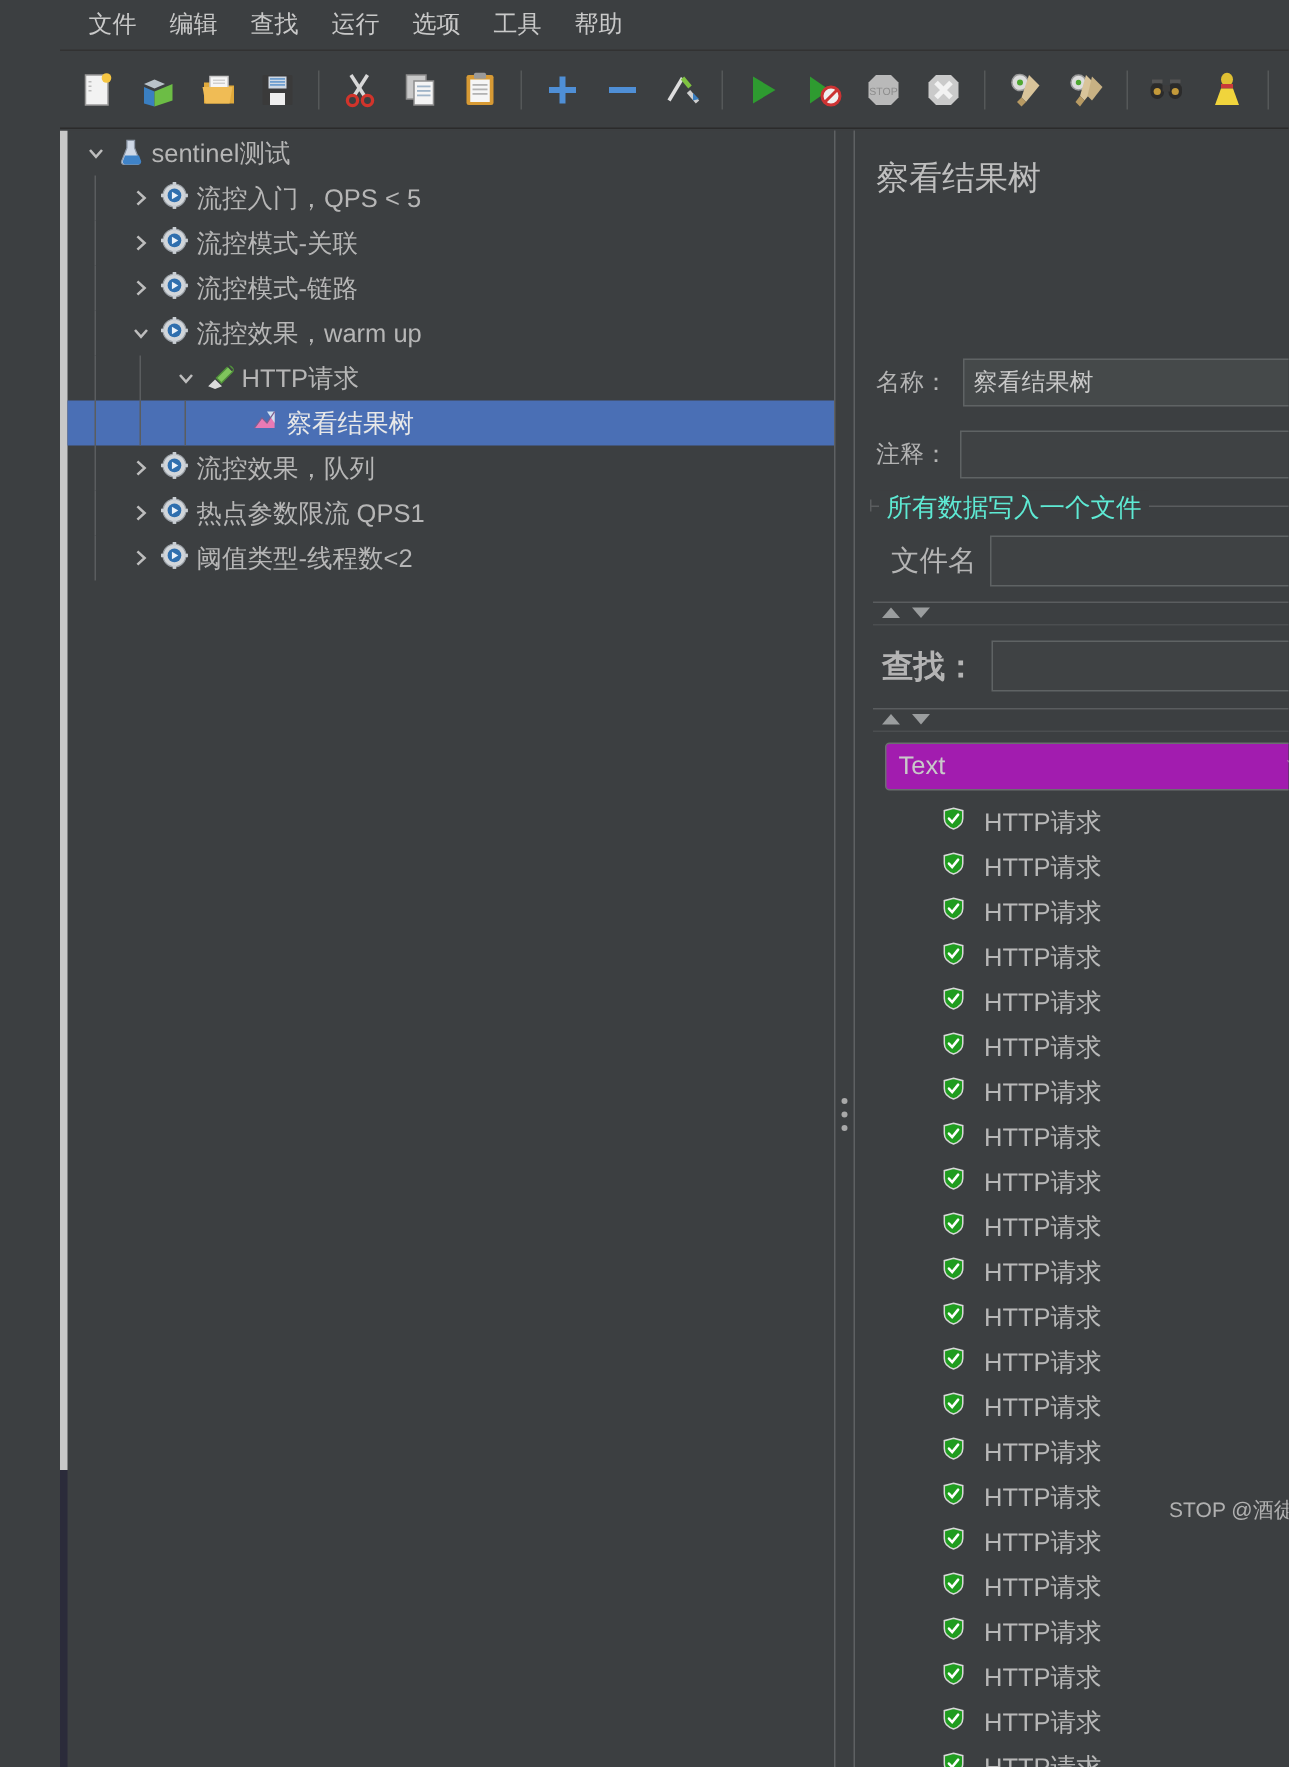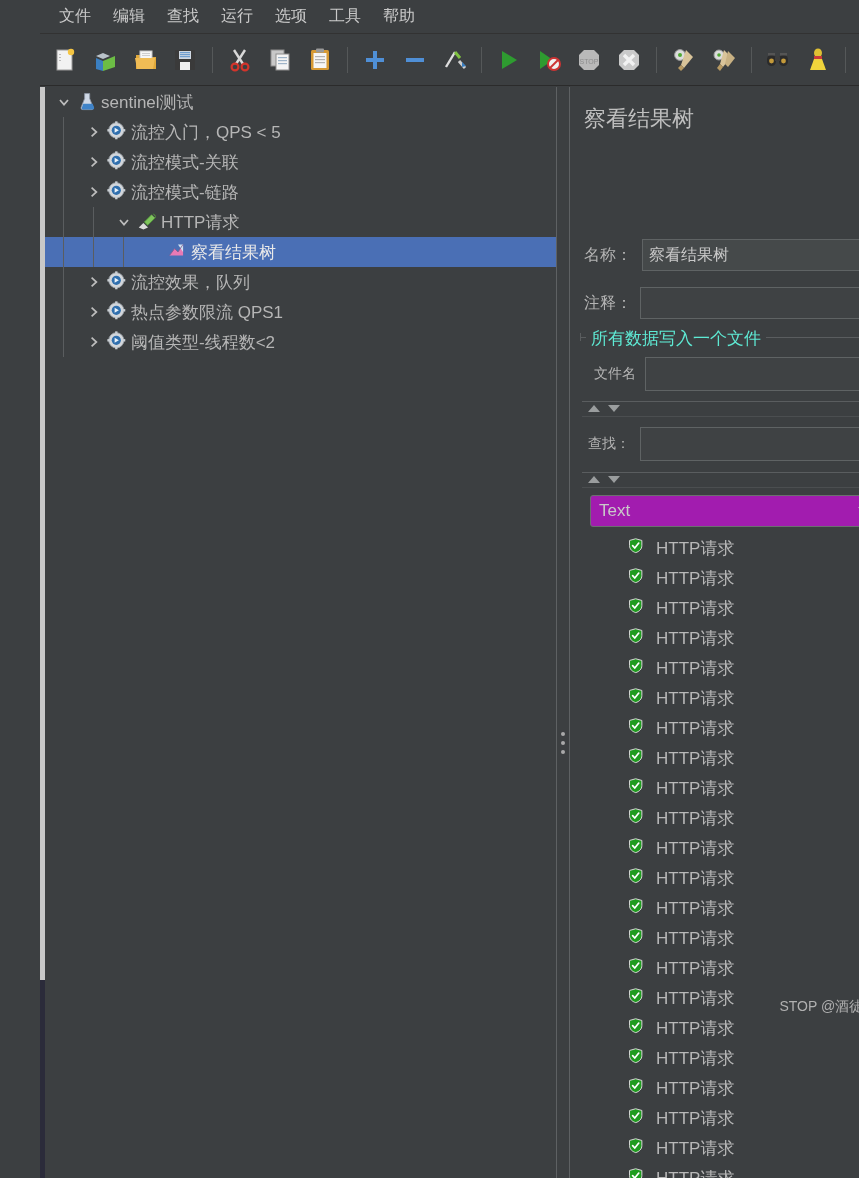--- a/index.html
+++ b/index.html
@@ -408,71 +408,71 @@
                 <rect x="9.6" y="18.4" width="2.8" height="3.2"></rect>
                 <rect x="0.4" y="9.6" width="3.2" height="2.8"></rect>
                 <rect x="18.4" y="9.6" width="3.2" height="2.8"></rect>
               </g>
             </svg>
           </div>
           <div class="lbl">流控模式-链路</div>
         </div>
         <div class="trow">
           <div class="guide" style="left: 18px;"></div>
-          <div class="guide" style="left: 48px;"></div>
-          <div class="twist" style="margin-left: 68px;">
+          <div class="twist" style="margin-left: 38px;">
             <svg width="14" height="14" viewBox="0 0 14 14">
               <path d="M3 5 L7 9.6 L11 5" stroke="#bdbdbd" stroke-width="1.7" fill="none"></path>
-            </svg>
-          </div>
-          <div class="ticon">
-            <svg width="24" height="24" viewBox="0 0 26 26">
-              <path d="M3 19 L8 14 L13 19 L8 21 Z" fill="#dcdcdc"></path>
-              <path d="M9 13 L17 5 a2.6 2.6 0 0 1 3.6 3.6 L12.6 16.6 Z" fill="#7fc55c" stroke="#4f8f3a"></path>
-              <path d="M17 4 L20.6 7.6" stroke="#3c3f41" stroke-width="1.4"></path>
-            </svg>
-          </div>
-          <div class="lbl">HTTP请求</div>
-        </div>
-        <div class="trow sel">
-          <div class="guide" style="left: 18px;"></div>
-          <div class="guide" style="left: 48px;"></div>
-          <div class="guide" style="left: 78px;"></div>
-          <div class="twist" style="margin-left: 98px;"></div>
-          <div class="ticon">
-            <svg width="22" height="22" viewBox="0 0 26 26">
-              <rect x="2" y="3" width="18" height="16" fill="none"></rect>
-              <path d="M3 17 L9 9 L13 13 L19 4 L19 17 Z" fill="#e87ab5"></path>
-              <path d="M13 4 L19 4 L19 13 Z" fill="#cfe2f2"></path>
-              <path d="M3 17 L9 9 L13 13 L19 4" stroke="#7f5f8f" stroke-width="1" fill="none"></path>
-            </svg>
-          </div>
-          <div class="lbl">察看结果树</div>
-        </div>
-        <div class="trow">
-          <div class="guide" style="left: 18px;"></div>
-          <div class="twist" style="margin-left: 38px;">
-            <svg width="14" height="14" viewBox="0 0 14 14">
-              <path d="M4.6 2.6 L9.4 7 L4.6 11.4" stroke="#bdbdbd" stroke-width="1.7" fill="none"></path>
             </svg>
           </div>
           <div class="ticon">
             <svg width="22" height="22" viewBox="0 0 26 26">
               <circle cx="11" cy="11" r="9" fill="#d2d6da" stroke="#9aa0a6"></circle>
               <circle cx="11" cy="11" r="5.4" fill="#2f6fae"></circle>
               <path d="M9 8 L14 11 L9 14 Z" fill="#eaf2fa"></path>
               <g fill="#c9ced3">
                 <rect x="9.6" y="0.4" width="2.8" height="3.2"></rect>
                 <rect x="9.6" y="18.4" width="2.8" height="3.2"></rect>
                 <rect x="0.4" y="9.6" width="3.2" height="2.8"></rect>
                 <rect x="18.4" y="9.6" width="3.2" height="2.8"></rect>
               </g>
             </svg>
           </div>
-          <div class="lbl">流控效果，队列</div>
+          <div class="lbl">流控效果，warm up</div>
+        </div>
+        <div class="trow">
+          <div class="guide" style="left: 18px;"></div>
+          <div class="guide" style="left: 48px;"></div>
+          <div class="twist" style="margin-left: 68px;">
+            <svg width="14" height="14" viewBox="0 0 14 14">
+              <path d="M3 5 L7 9.6 L11 5" stroke="#bdbdbd" stroke-width="1.7" fill="none"></path>
+            </svg>
+          </div>
+          <div class="ticon">
+            <svg width="24" height="24" viewBox="0 0 26 26">
+              <path d="M3 19 L8 14 L13 19 L8 21 Z" fill="#dcdcdc"></path>
+              <path d="M9 13 L17 5 a2.6 2.6 0 0 1 3.6 3.6 L12.6 16.6 Z" fill="#7fc55c" stroke="#4f8f3a"></path>
+              <path d="M17 4 L20.6 7.6" stroke="#3c3f41" stroke-width="1.4"></path>
+            </svg>
+          </div>
+          <div class="lbl">HTTP请求</div>
+        </div>
+        <div class="trow sel">
+          <div class="guide" style="left: 18px;"></div>
+          <div class="guide" style="left: 48px;"></div>
+          <div class="guide" style="left: 78px;"></div>
+          <div class="twist" style="margin-left: 98px;"></div>
+          <div class="ticon">
+            <svg width="22" height="22" viewBox="0 0 26 26">
+              <rect x="2" y="3" width="18" height="16" fill="none"></rect>
+              <path d="M3 17 L9 9 L13 13 L19 4 L19 17 Z" fill="#e87ab5"></path>
+              <path d="M13 4 L19 4 L19 13 Z" fill="#cfe2f2"></path>
+              <path d="M3 17 L9 9 L13 13 L19 4" stroke="#7f5f8f" stroke-width="1" fill="none"></path>
+            </svg>
+          </div>
+          <div class="lbl">察看结果树</div>
         </div>
         <div class="trow">
           <div class="guide" style="left: 18px;"></div>
           <div class="twist" style="margin-left: 38px;">
             <svg width="14" height="14" viewBox="0 0 14 14">
               <path d="M4.6 2.6 L9.4 7 L4.6 11.4" stroke="#bdbdbd" stroke-width="1.7" fill="none"></path>
             </svg>
           </div>
           <div class="ticon">
             <svg width="22" height="22" viewBox="0 0 26 26">
@@ -480,21 +480,21 @@
               <circle cx="11" cy="11" r="5.4" fill="#2f6fae"></circle>
               <path d="M9 8 L14 11 L9 14 Z" fill="#eaf2fa"></path>
               <g fill="#c9ced3">
                 <rect x="9.6" y="0.4" width="2.8" height="3.2"></rect>
                 <rect x="9.6" y="18.4" width="2.8" height="3.2"></rect>
                 <rect x="0.4" y="9.6" width="3.2" height="2.8"></rect>
                 <rect x="18.4" y="9.6" width="3.2" height="2.8"></rect>
               </g>
             </svg>
           </div>
-          <div class="lbl">热点参数限流 QPS1</div>
+          <div class="lbl">流控效果，队列</div>
         </div>
         <div class="trow">
           <div class="guide" style="left: 18px;"></div>
           <div class="twist" style="margin-left: 38px;">
             <svg width="14" height="14" viewBox="0 0 14 14">
               <path d="M4.6 2.6 L9.4 7 L4.6 11.4" stroke="#bdbdbd" stroke-width="1.7" fill="none"></path>
             </svg>
           </div>
           <div class="ticon">
             <svg width="22" height="22" viewBox="0 0 26 26">
@@ -502,20 +502,42 @@
               <circle cx="11" cy="11" r="5.4" fill="#2f6fae"></circle>
               <path d="M9 8 L14 11 L9 14 Z" fill="#eaf2fa"></path>
               <g fill="#c9ced3">
                 <rect x="9.6" y="0.4" width="2.8" height="3.2"></rect>
                 <rect x="9.6" y="18.4" width="2.8" height="3.2"></rect>
                 <rect x="0.4" y="9.6" width="3.2" height="2.8"></rect>
                 <rect x="18.4" y="9.6" width="3.2" height="2.8"></rect>
               </g>
             </svg>
           </div>
+          <div class="lbl">热点参数限流 QPS1</div>
+        </div>
+        <div class="trow">
+          <div class="guide" style="left: 18px;"></div>
+          <div class="twist" style="margin-left: 38px;">
+            <svg width="14" height="14" viewBox="0 0 14 14">
+              <path d="M4.6 2.6 L9.4 7 L4.6 11.4" stroke="#bdbdbd" stroke-width="1.7" fill="none"></path>
+            </svg>
+          </div>
+          <div class="ticon">
+            <svg width="22" height="22" viewBox="0 0 26 26">
+              <circle cx="11" cy="11" r="9" fill="#d2d6da" stroke="#9aa0a6"></circle>
+              <circle cx="11" cy="11" r="5.4" fill="#2f6fae"></circle>
+              <path d="M9 8 L14 11 L9 14 Z" fill="#eaf2fa"></path>
+              <g fill="#c9ced3">
+                <rect x="9.6" y="0.4" width="2.8" height="3.2"></rect>
+                <rect x="9.6" y="18.4" width="2.8" height="3.2"></rect>
+                <rect x="0.4" y="9.6" width="3.2" height="2.8"></rect>
+                <rect x="18.4" y="9.6" width="3.2" height="2.8"></rect>
+              </g>
+            </svg>
+          </div>
           <div class="lbl">阈值类型-线程数&lt;2</div>
         </div>
       </div>
   </div>
 
   <div class="vsplit">
     <div class="line"></div>
     <div class="line2"></div>
     <div class="dots">
         <i></i>
@@ -536,34 +558,34 @@
     <div class="frow" style="left:14px; top:200px;">
       <span class="flabel">注释：</span>
       <span class="finput empty" style="width:252px; margin-left:8px;"></span>
     </div>
 
     <div class="groupbox">
       <div class="gb-line"></div>
       <div class="gb-tick"></div>
       <div class="gb-title">所有数据写入一个文件</div>
       <div class="frow" style="left:14px; top:30px;">
-        <span class="flabel" style="font-size:14px;">文件名</span>
+        <span class="flabel" style="font-size:19px;">文件名</span>
         <span class="finput empty" style="width:240px; margin-left:9px; height:34px;"></span>
       </div>
     </div>
 
     <div class="hsplitbar" style="top:314px;">
       <div class="hl"></div>
       <div class="hl2"></div>
       <div class="arrow-up"></div>
       <div class="arrow-down"></div>
     </div>
 
     <div class="frow" style="left:18px; top:340px;">
-      <span class="flabel" style="font-size:14px;">查找：</span>
+      <span class="flabel" style="font-size:21px;font-weight:bold;">查找：</span>
       <span class="finput empty" style="width:240px; margin-left:10px; height:34px;"></span>
     </div>
 
     <div class="hsplitbar" style="top:385px;">
       <div class="hl"></div>
       <div class="hl2"></div>
       <div class="arrow-up"></div>
       <div class="arrow-down"></div>
     </div>
 

